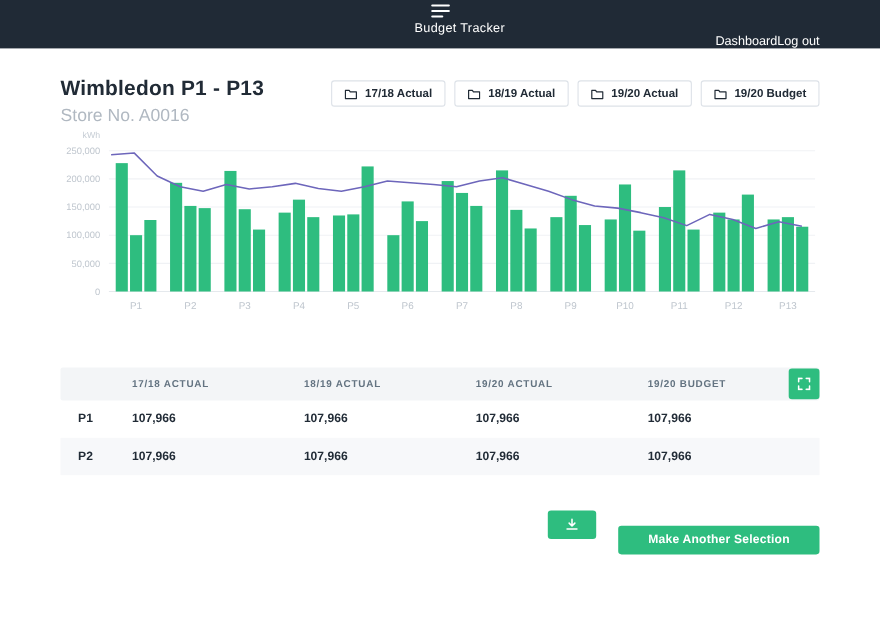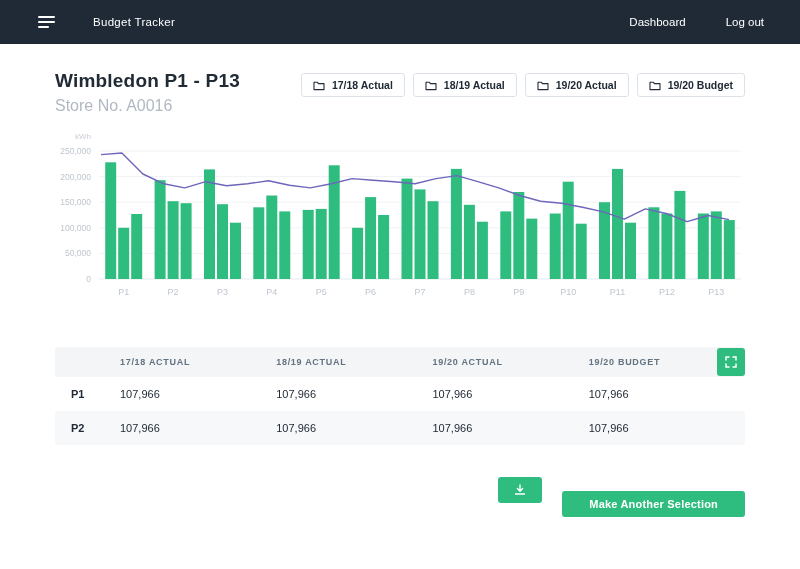--- a/index.html
+++ b/index.html
@@ -1,53 +1,53 @@
 <!DOCTYPE html>
 <html><head>
 <meta charset="utf-8">
 <style>
   * { margin:0; padding:0; box-sizing:border-box; }
   html,body { background:#ffffff; }
   body { font-family:"Liberation Sans", sans-serif; }
   .app { width:800px; height:569px; background:#ffffff; overflow:hidden; position:relative; }
 
   
-  .navbar { height:44px; background:#202a36; display:flex; align-items:center; padding:0 36px; }
+  .navbar { height:44px; background:#202a36; display:flex; align-items:center; padding:0 55px;flex-direction:column; }
   .hamburger { display:flex; flex-direction:column; gap:3px; cursor:pointer; padding:4px 2px; }
   .hamburger span { display:block; height:2px; background:#ffffff; border-radius:1px; }
   .hamburger span:nth-child(1){ width:17px; }
   .hamburger span:nth-child(2){ width:17px; }
   .hamburger span:nth-child(3){ width:11px; }
   .brand { color:#ffffff; font-size:11.5px; margin-left:36px; letter-spacing:.3px; }
-  .nav-links { margin-left:auto; display:flex; gap:40px; }
+  .nav-links { margin-left:auto; display:flex; }
   .nav-link { color:#ffffff; font-size:11.5px; cursor:pointer; }
 
   
   .content { padding:26px 55px 0; }
   .header-row { display:flex; justify-content:space-between; align-items:flex-start; }
   .page-title { font-size:19px; font-weight:bold; color:#212b36; letter-spacing:.2px; }
   .page-subtitle { font-size:16px; color:#b0b8c1; margin-top:5px; }
   .filters { display:flex; gap:8px; padding-top:3px; }
   .filter-btn { display:flex; align-items:center; gap:7px; background:#ffffff; border:1px solid #dde2e8;
     border-radius:3px; padding:5px 11px; font-size:10.5px; font-weight:bold; color:#212b36;
     font-family:"Liberation Sans", sans-serif; cursor:pointer; }
 
   
-  .chart-wrap { margin-top:14px; }
+  .chart-wrap { }
   svg text { font-family:"Liberation Sans", sans-serif; }
 
   
   .table-section { margin-top:22px; position:relative; }
   .table-head { display:grid; grid-template-columns:65px 1fr 1fr 1fr 1fr; background:#f3f5f7;
     height:30px; align-items:center; border-radius:2px; }
   .th { font-size:9px; font-weight:bold; color:#637381; text-transform:uppercase; letter-spacing:.7px; }
   .tr { display:grid; grid-template-columns:65px 1fr 1fr 1fr 1fr; height:34px; align-items:center; }
   .tr.alt { background:#f7f8fa; }
   .row-label { font-size:11px; font-weight:bold; color:#212b36; padding-left:16px; }
-  .td { font-size:11px; color:#212b36; }
+  .td { font-size:11px; color:#212b36;font-weight:bold; }
   .expand-btn { position:absolute; right:0; top:1px; width:28px; height:28px; border:none; border-radius:3px;
     display:flex; align-items:center; justify-content:center; cursor:pointer; }
 
   
   .actions { display:flex; justify-content:flex-end; align-items:center; gap:20px; margin-top:18px; }
   .icon-btn { width:44px; height:26px; border:none; border-radius:3px; display:flex; align-items:center;
     justify-content:center; cursor:pointer; }
   .primary-btn { height:26px; border:none; border-radius:3px; padding:0 27px; color:#ffffff;
     font-size:11px; font-weight:bold; font-family:"Liberation Sans", sans-serif; cursor:pointer; letter-spacing:.2px;margin-top:28px; }
 </style>

